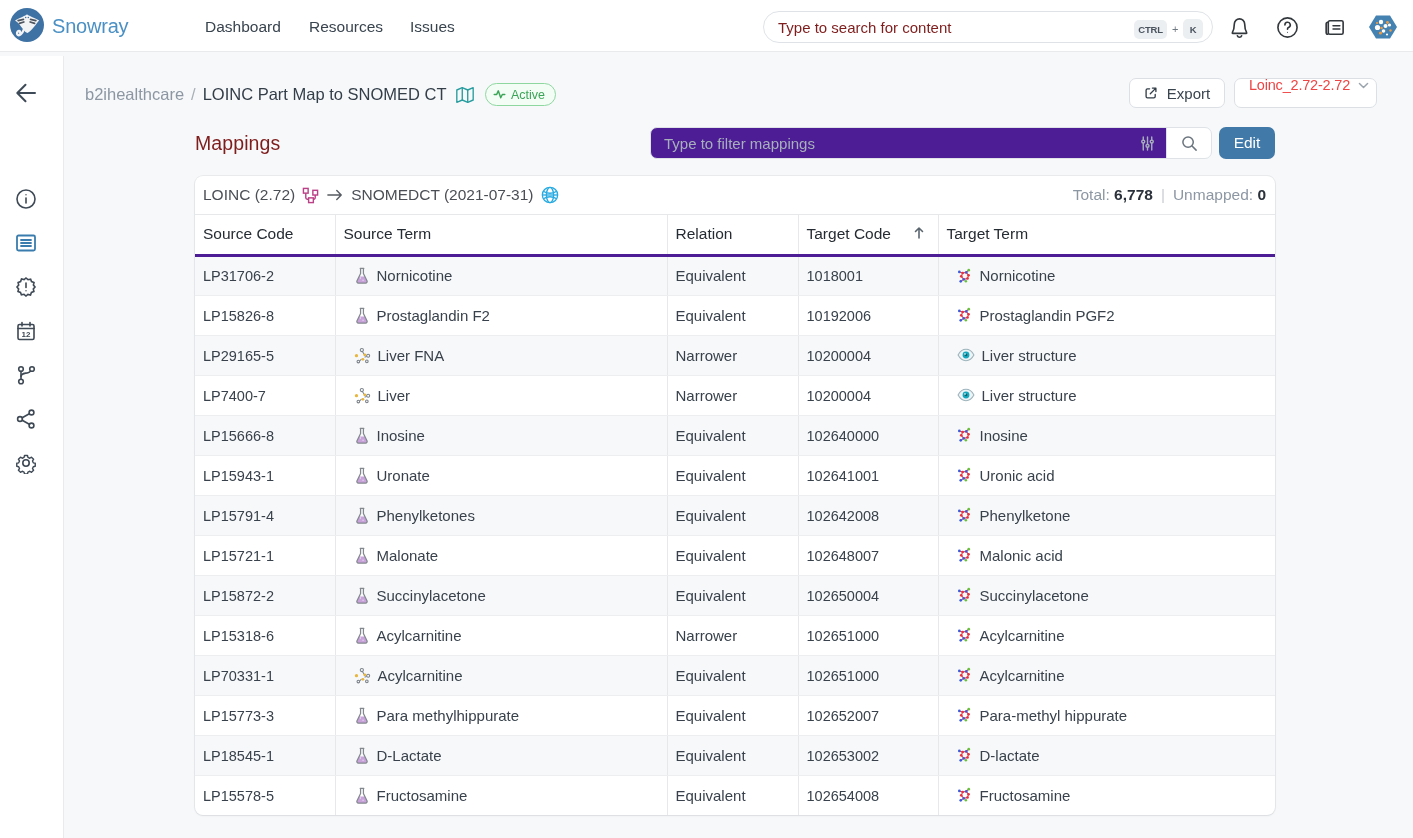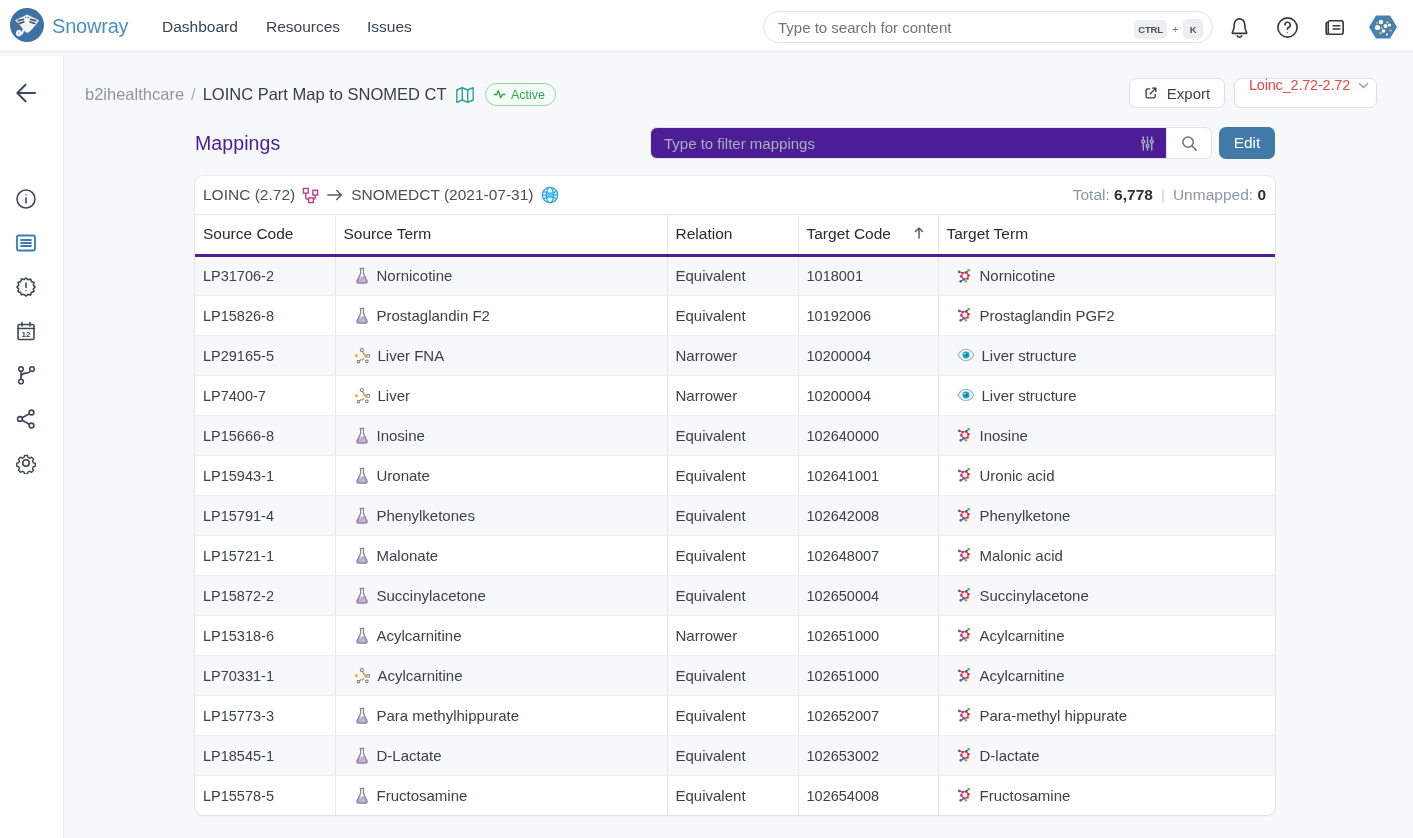--- a/index.html
+++ b/index.html
@@ -4,25 +4,25 @@
 <style>
 * { margin:0; padding:0; box-sizing:border-box; }
 html,body { width:1413px; height:838px; overflow:hidden; }
 body { font-family:"Liberation Sans", sans-serif; background:#f7f8fa; color:#39424c; }
 #app { position:relative; width:1413px; height:838px; }
 
 
 #nav { position:absolute; left:0; top:0; width:1413px; height:52px; background:#ffffff; border-bottom:1px solid #e9eaec; z-index:5; }
 #logo { position:absolute; left:10px; top:8px; }
 #brand { position:absolute; left:52px; top:15px; font-size:20px; color:#4a90c4; letter-spacing:-0.2px; }
-.navlink { position:absolute; top:18px; font-size:15.5px; color:#39444f; }
+.navlink { position:absolute; top:18px; font-size:15.5px; color:#39444f;margin-left:43px; }
 #nl1 { left:162px; } #nl2 { left:266px; } #nl3 { left:367px; }
 
 #search { position:absolute; left:763px; top:11px; width:450px; height:32px; background:#fff; border:1px solid #dfe3e7; border-radius:16px; }
-#search .ph { position:absolute; left:14px; top:7px; font-size:15px; color:#737373; }
+#search .ph { position:absolute; left:14px; top:7px; font-size:15px; color:#7f1d1d; }
 .kbd { display:inline-block; background:#eceff2; color:#49535e; font-size:9.5px; font-weight:bold; border-radius:5px; padding:4px 4px; letter-spacing:-0.2px; }
 .kbd.k { padding:4.5px 6.5px; }
 #kbds { position:absolute; right:9px; top:7px; color:#6d7880; font-size:11px; display:flex; align-items:center; gap:5px; }
 .topicon { position:absolute; top:16px; width:23px; height:23px; }
 #ic-bell { left:1228px; }
 #ic-help { left:1276px; }
 #ic-news { left:1323px; }
 #avatar { position:absolute; left:1368px; top:12px; width:30px; height:30px; }
 
 
@@ -36,21 +36,21 @@
 #crumb .sep { color:#a8b0b8; margin:0 7px; }
 #crumb .title { color:#333e49; }
 #mapicon { position:absolute; left:403px; top:29px; }
 #activebadge { position:absolute; left:433px; top:27px; height:23px; border:1px solid #8ed8a0; background:#f4fcf6; border-radius:12px; padding:0 10px 0 7px; display:flex; align-items:center; gap:5px; }
 #activebadge span { color:#3aa556; font-size:12.5px; }
 #btn-export { position:absolute; left:1077px; top:22px; width:96px; height:30px; background:#fff; border:1px solid #dce0e4; border-radius:7px; display:flex; align-items:center; justify-content:center; gap:9px; font-size:15px; color:#39444f; }
 #dd-version { position:absolute; left:1182px; top:22px; width:143px; height:30px; background:#fff; border:1px solid #dce0e4; border-radius:7px; display:flex; align-items:center; justify-content:space-between; padding:0 6px 16px 14px; font-size:14.5px; white-space:nowrap; letter-spacing:-0.2px; color:#ef4444; }
 
 
 #maprow { position:absolute; left:52px; top:127px; width:1361px; height:32px; }
-h1 { position:absolute; left:143px; top:5px; font-size:19.5px; font-weight:500; color:#4c1d95; letter-spacing:0.1px; }
+h1 { position:absolute; left:143px; top:5px; font-size:19.5px; font-weight:500; color:#7f1d1d; letter-spacing:0.1px; }
 #filterwrap { position:absolute; left:598px; top:0; width:562px; height:32px; }
 #filterinput { position:absolute; left:0; top:0; width:517px; height:32px; background:#4c1d95; border:1px solid #dfe3e7; border-radius:7px 0 0 7px; }
 #filterinput .ph { position:absolute; left:13px; top:7px; font-size:15px; color:#a7b0ba; }
 #sliders { position:absolute; right:10px; top:7px; }
 #searchbtn { position:absolute; left:516px; top:0; width:46px; height:32px; background:#fff; border:1px solid #dfe3e7; border-radius:0 7px 7px 0; display:flex; align-items:center; justify-content:center; }
 #btn-edit { position:absolute; left:1167px; top:0; width:56px; height:32px; background:#4179a8; border-radius:7px; color:#fff; font-size:15.5px; display:flex; align-items:center; justify-content:center; }
 
 
 #card { position:absolute; left:195px; top:176px; width:1080px; height:639px; background:#fff; border-radius:8px; box-shadow:0 1px 2px rgba(40,50,60,0.08), 0 0 0 1px #e9ebed; }
 #grouphdr { position:absolute; left:0; top:0; width:1080px; height:39px; border-bottom:1px solid #e6e8ea; }

